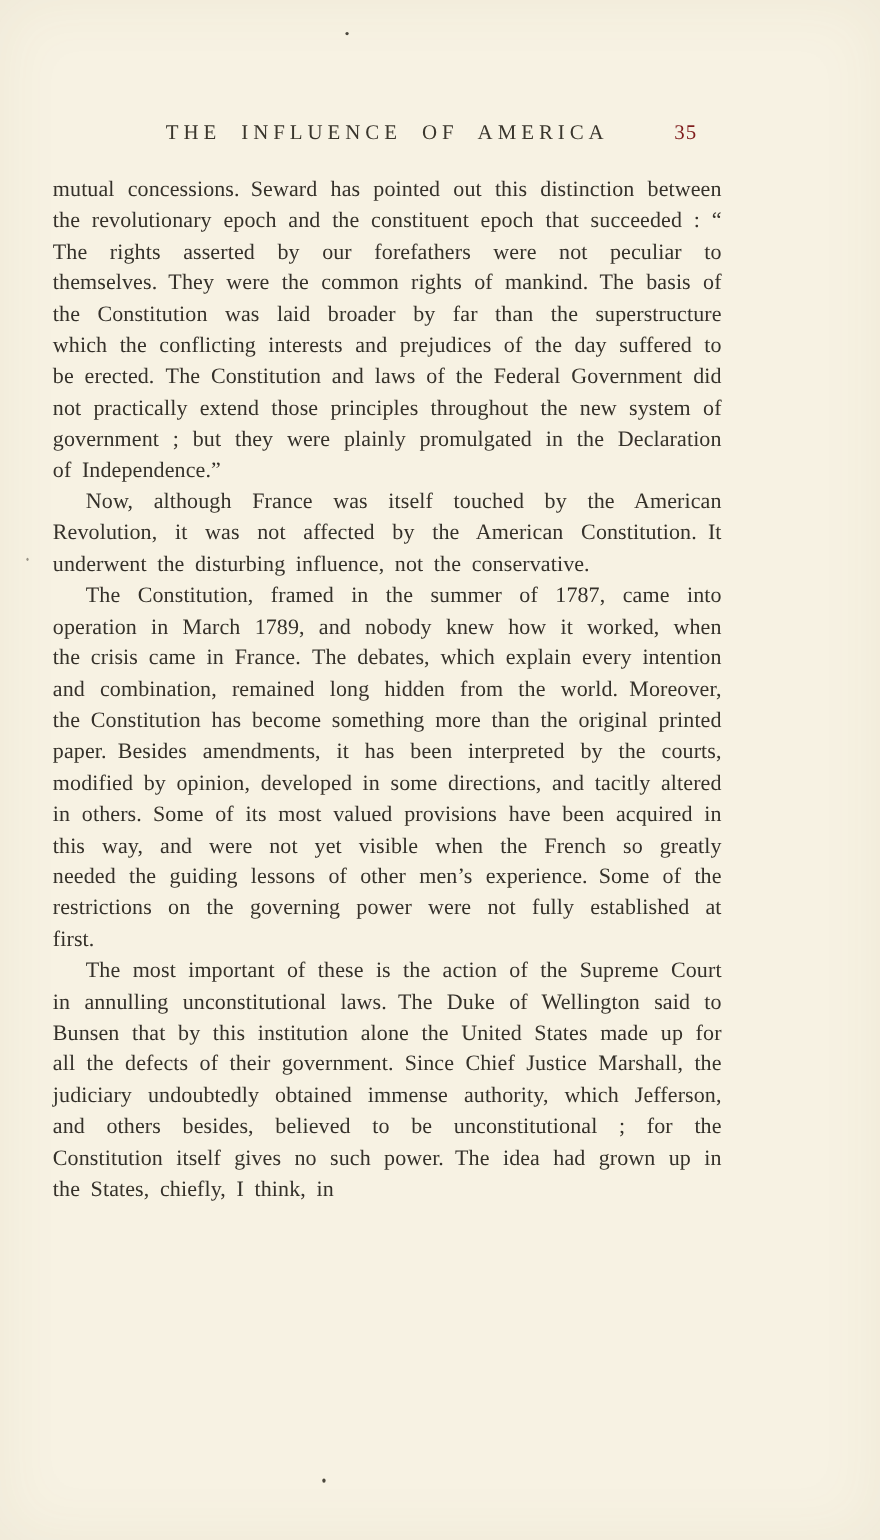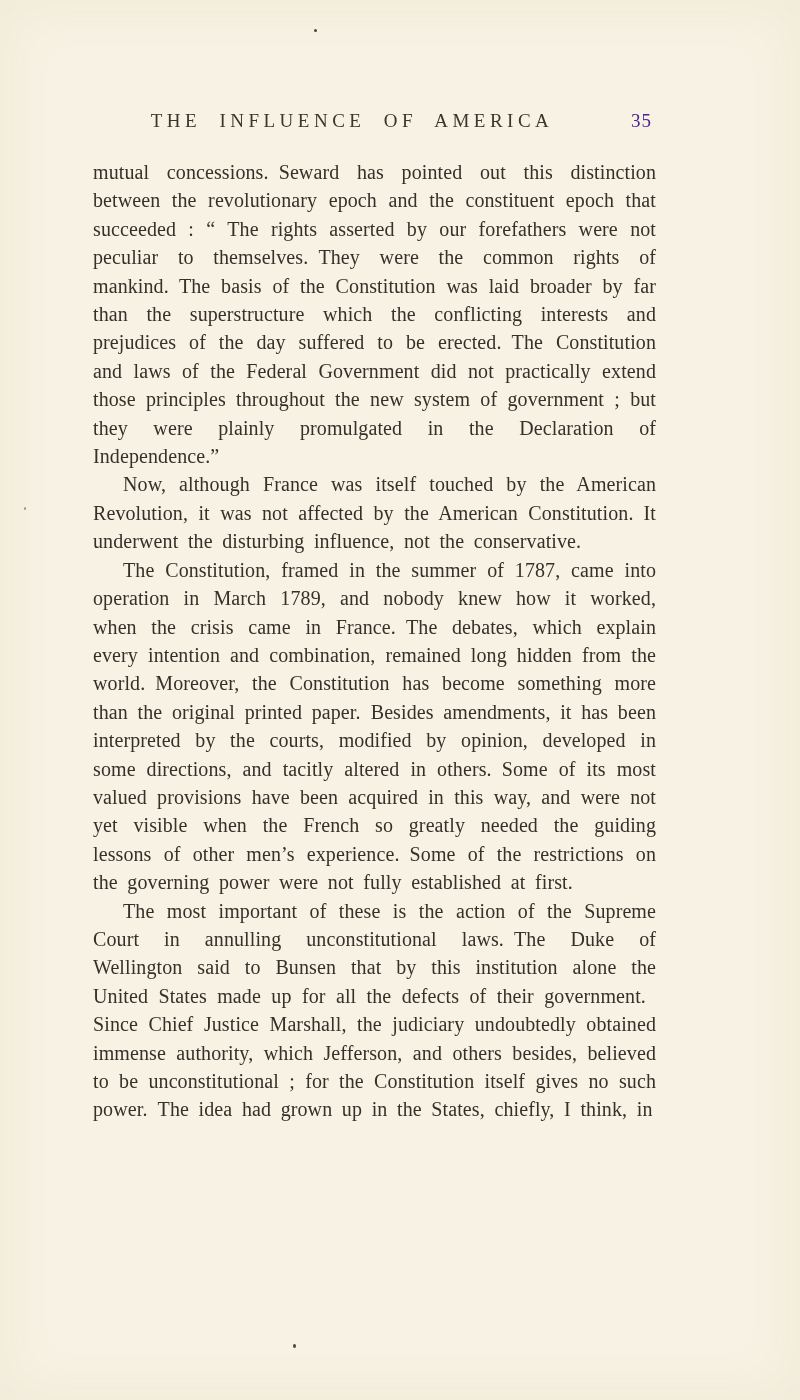--- a/index.html
+++ b/index.html
@@ -30,35 +30,34 @@
   .header-title {
     text-align: center;
     font-size: 19px;
     line-height: 30px;
     letter-spacing: 4.5px;
     word-spacing: 9px;
     color: #3a362d;
   }
   .page-number {
     position: absolute;
-    right: 4px;
+    right: 22px;
     top: 0;
     font-size: 19px;
     line-height: 30px;
     letter-spacing: 1px;
-    color: #4c1d95;
+    color: #7f1d1d;
   }
   .body-text p {
     font-size: 20px;
     line-height: 28.4px;
     text-align: justify;
     word-spacing: 4.5px;
     letter-spacing: 0.1px;
     color: #35312a;
-    margin-left: 45px;
   }
   .body-text p.indent { text-indent: 30px; }
   .speck {
     position: absolute;
     background: #4a463c;
     border-radius: 50%;
   }
   .speck-top    { left: 314px; top: 29px;  width: 3px; height: 3px; }
   .speck-bottom { left: 293px; top: 1344px; width: 3px; height: 4px; }
   .speck-left   { left: 24px;  top: 507px; width: 2px; height: 3px; opacity: 0.55; }

